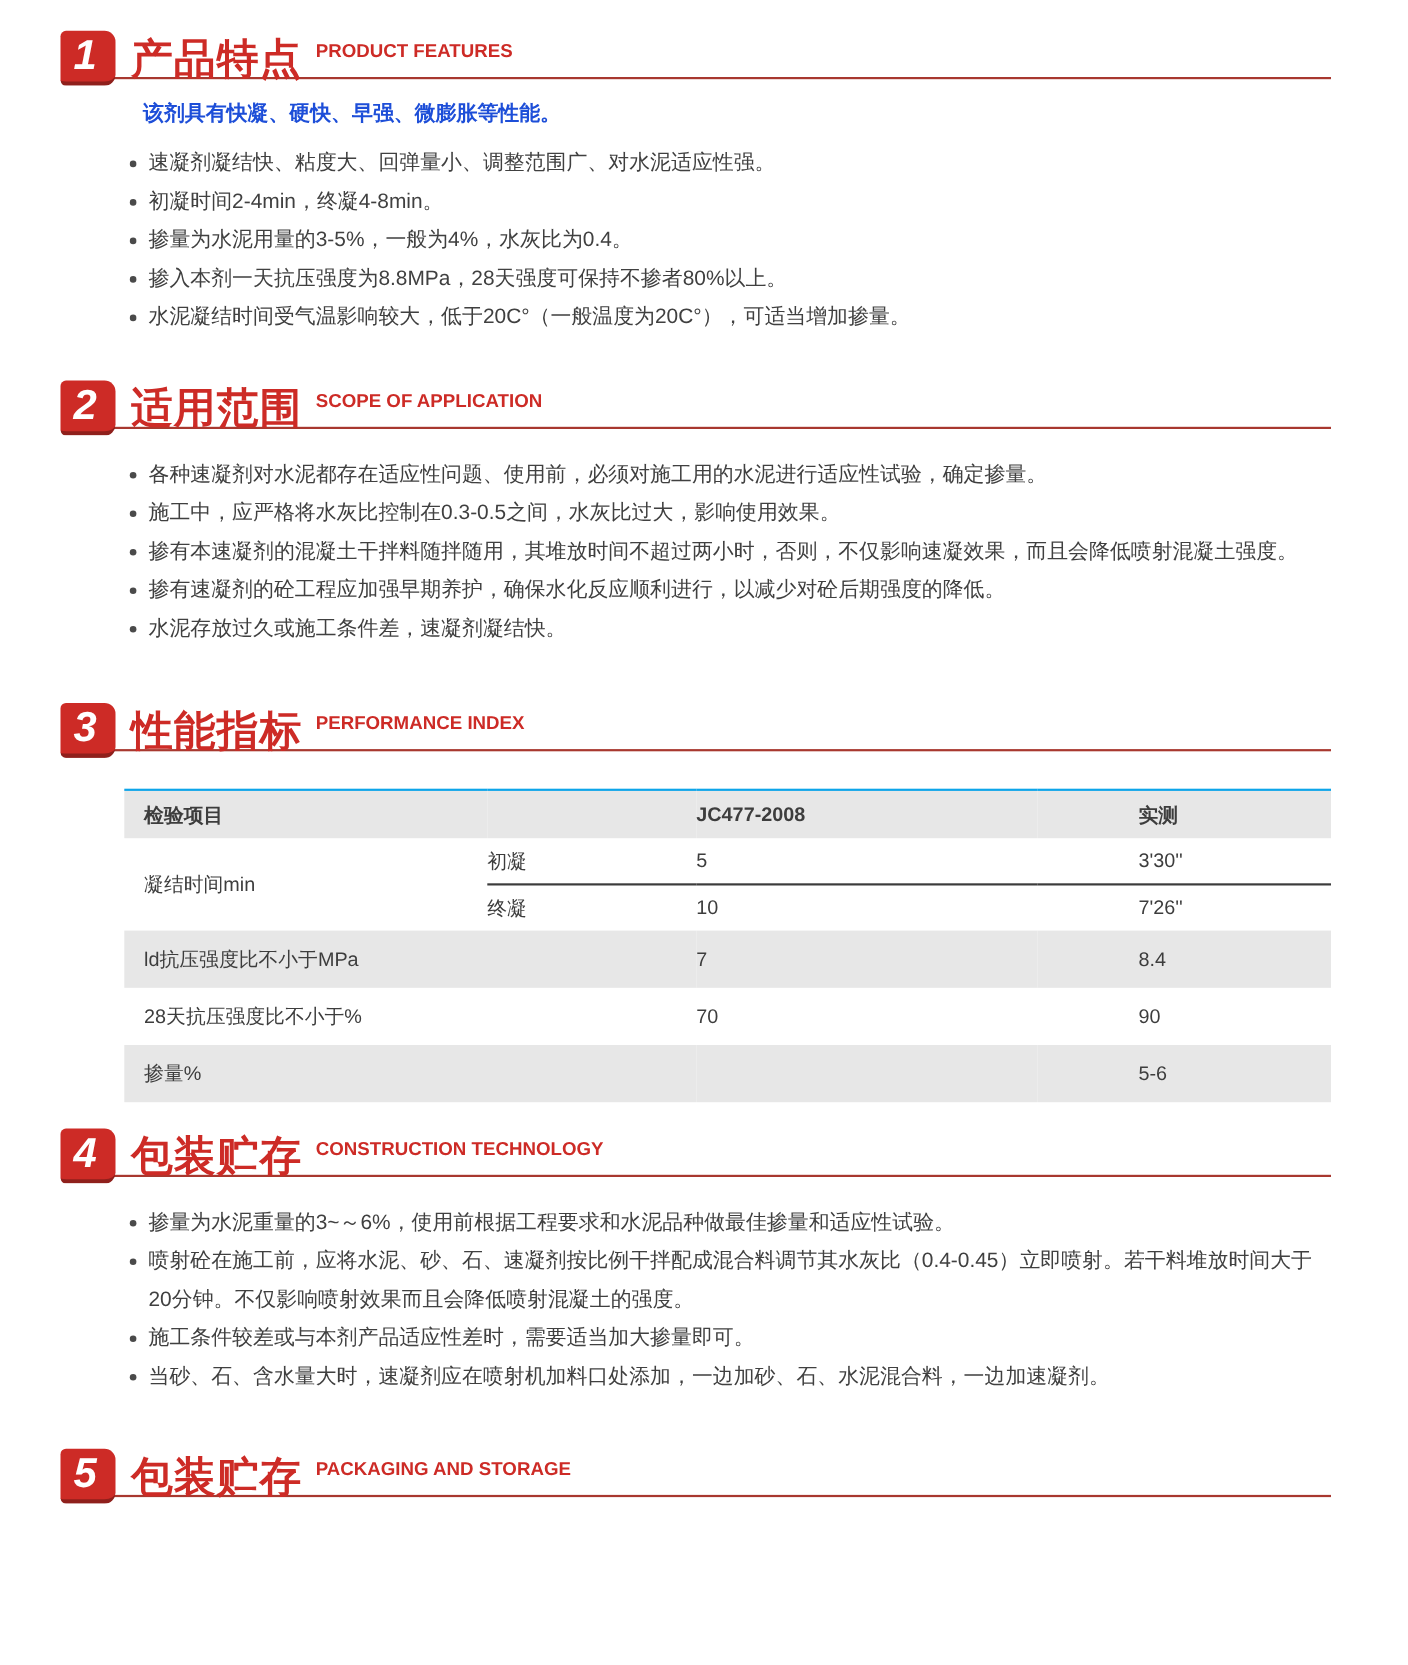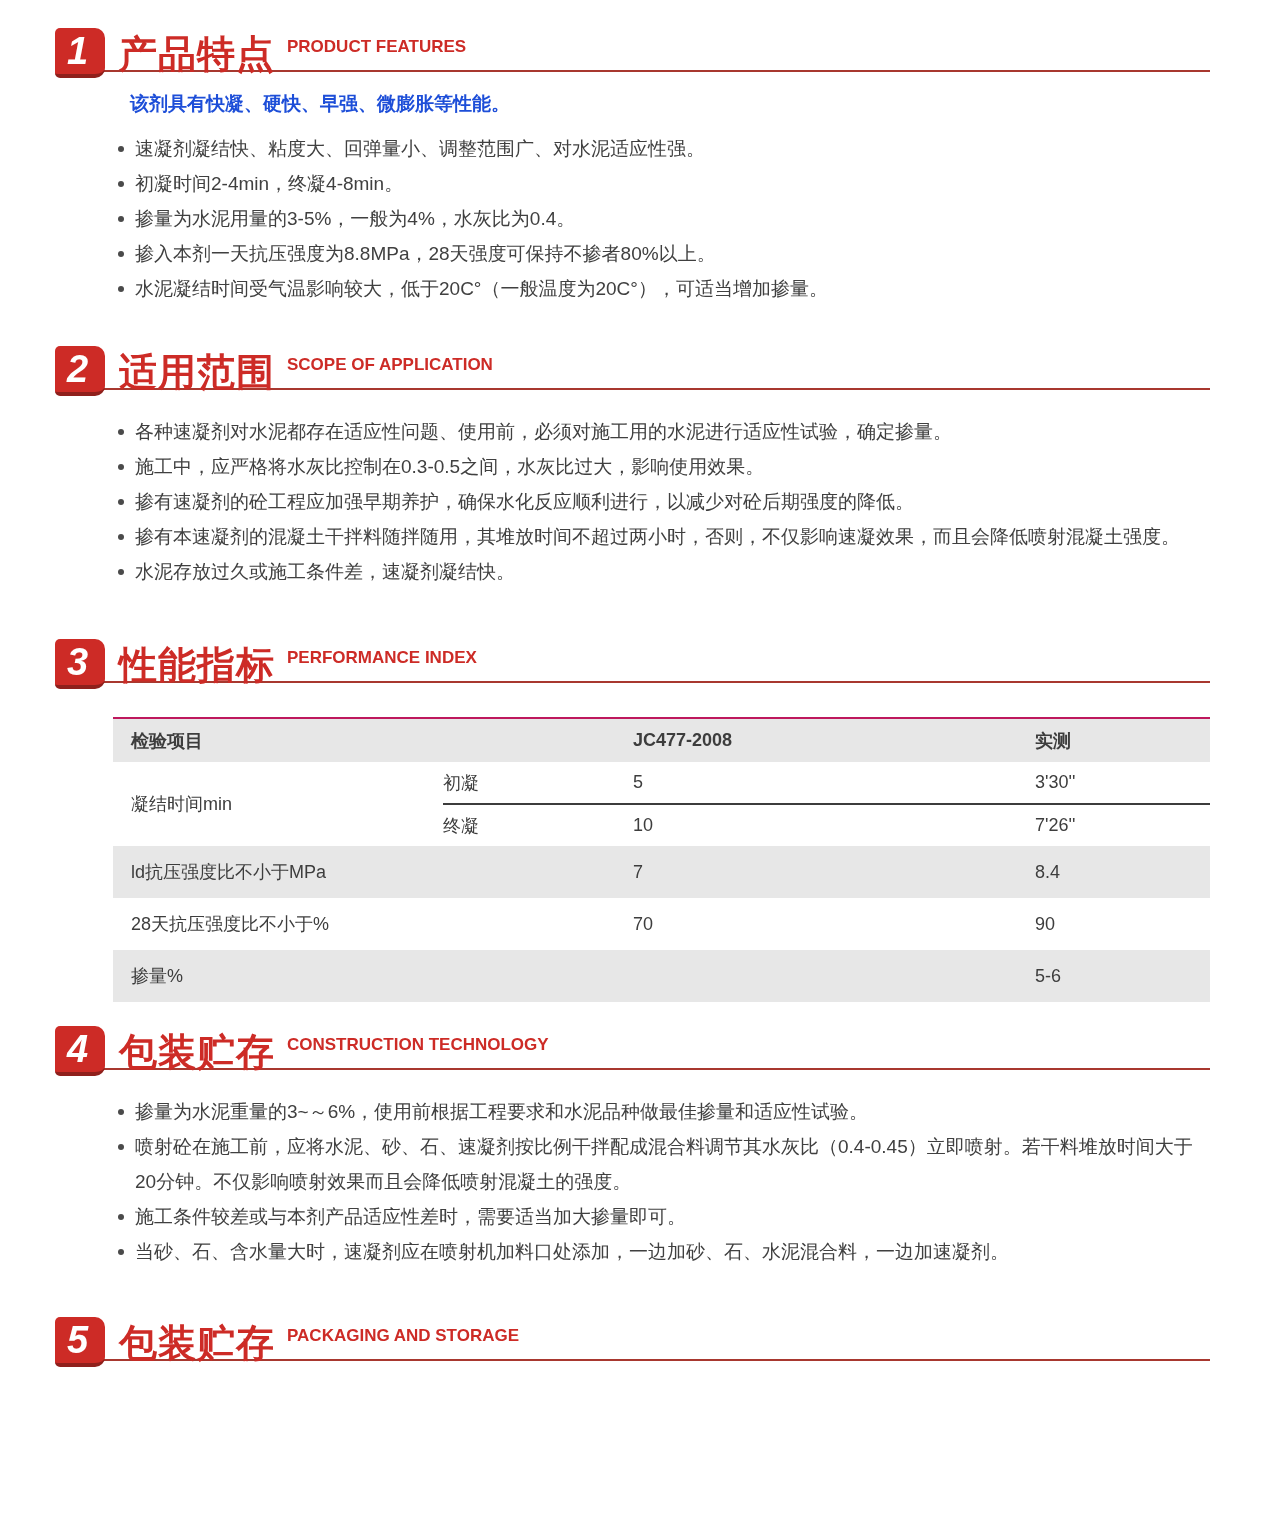--- a/index.html
+++ b/index.html
@@ -48,21 +48,21 @@
     content: ""; position: absolute; left: 3px; top: 15px;
     width: 6px; height: 6px; border-radius: 50%; background: #4a4a4a;
   }
   .numbered { margin: 30px 0 0 50px; padding: 0; list-style: none; }
   .numbered li { font-size: 19px; line-height: 37px; color: #404040; }
 
   
   .spec-table {
     margin: 24px 0 0 58px; width: 1097px;
     border-collapse: collapse;
-    border-top: 2px solid #be185d;
+    border-top: 2px solid #0ea5e9;
     font-size: 18px; color: #3d3d3d;
   }
   .spec-table th, .spec-table td { font-weight: normal; text-align: left; padding: 0; }
   .spec-table .c1 { padding-left: 18px; }
   .spec-table .c3 { text-align: left; }
   .spec-table .c4 { padding-left: 92px; }
   .spec-table tr.band   { background: #e7e7e7; }
   .spec-table tr.head-row th { height: 44px; font-weight: 700; }
   .spec-table tr.sub-row td { height: 42px; }
   .spec-table tr.plain-row td { height: 52px; }
@@ -107,22 +107,22 @@
         <span>2</span>
       </div>
       <div class="head-titles">
         <span class="t-cn">适用范围</span>
         <span class="t-en">SCOPE OF APPLICATION</span>
       </div>
     </header>
     <ul class="bullets">
       <li>各种速凝剂对水泥都存在适应性问题、使用前，必须对施工用的水泥进行适应性试验，确定掺量。</li>
       <li>施工中，应严格将水灰比控制在0.3-0.5之间，水灰比过大，影响使用效果。</li>
+      <li>掺有本速凝剂的混凝土干拌料随拌随用，其堆放时间不超过两小时，否则，不仅影响速凝效果，而且会降低喷射混凝土强度。</li>
       <li>掺有速凝剂的砼工程应加强早期养护，确保水化反应顺利进行，以减少对砼后期强度的降低。</li>
-      <li>掺有本速凝剂的混凝土干拌料随拌随用，其堆放时间不超过两小时，否则，不仅影响速凝效果，而且会降低喷射混凝土强度。</li>
       <li>水泥存放过久或施工条件差，速凝剂凝结快。</li>
     </ul>
   </section>
 
   <section class="sec sec-3">
     <header class="sec-head">
       <div class="head-line"></div>
       <div class="num-box">
         <span>3</span>
       </div>

